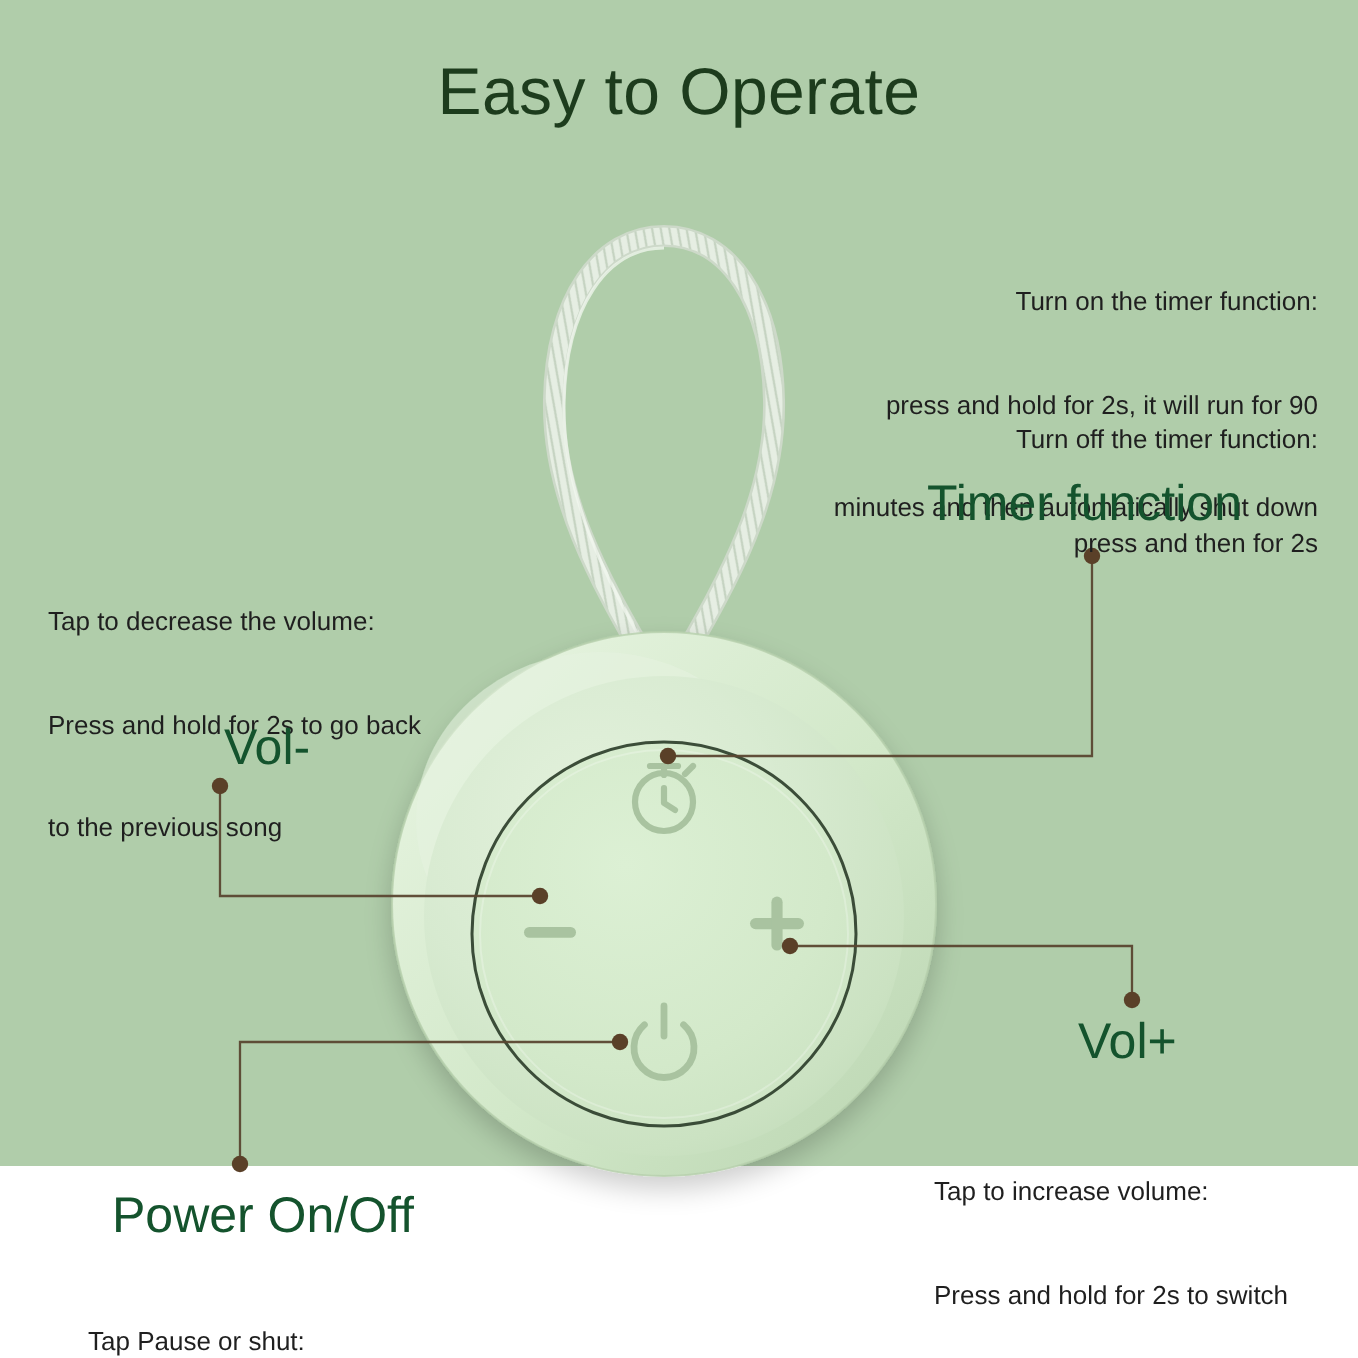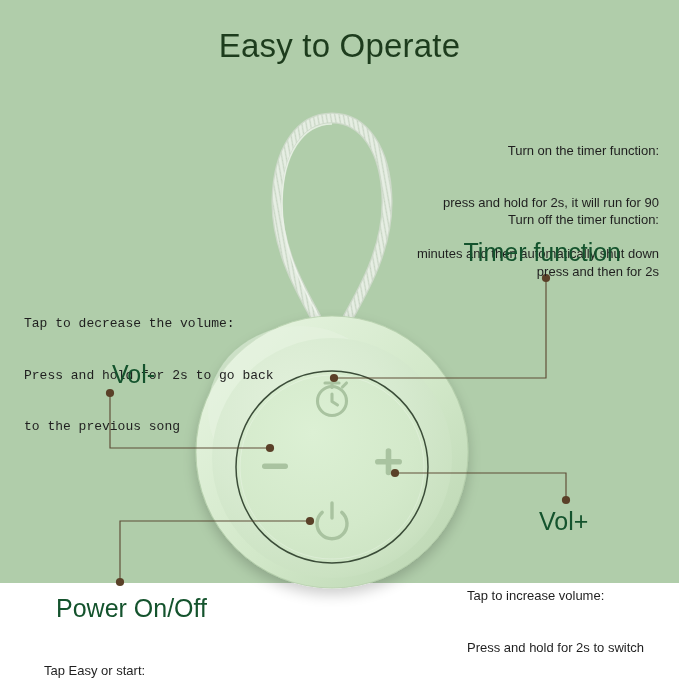--- a/index.html
+++ b/index.html
@@ -167,36 +167,36 @@
     <div>minutes and then automatically shut down</div>
   </div>
 
   <div class="txt desc ralign" style="right:20px; top:177px; width:332px;">
     <div>Turn off the timer function:</div>
     <div>press and then for 2s</div>
   </div>
 
   <div class="txt callout-title ralign" style="right:58px; top:236px; width:300px;">Timer function</div>
 
-  <div class="txt desc lalign" style="left:24px; top:281px; width:250px;font-family:Liberation Mono, monospace;">
+  <div class="txt desc lalign" style="left:24px; top:268px; width:250px;">
     <div>Tap to decrease the volume:</div>
     <div>Press and hold for 2s to go back</div>
     <div>to the previous song</div>
   </div>
 
   <div class="txt callout-title lalign" style="left:85px; top:358px;margin-left:27px;">Vol-</div>
 
   <div class="txt callout-title lalign" style="left:539px; top:505px;">Vol+</div>
 
   <div class="txt desc lalign" style="left:467px; top:553px; width:215px;">
     <div>Tap to increase volume:</div>
     <div>Press and hold for 2s to switch</div>
     
   </div>
 
   <div class="txt callout-title lalign" style="left:43px; top:592px;margin-left:13px;">Power On/Off</div>
 
   <div class="txt desc lalign" style="left:44px; top:628px; width:290px;">
-    <div>Tap Easy or start:</div>
+    <div>Tap Pause or shut:</div>
     
   </div>
 
 </div>
 
 </body></html>

